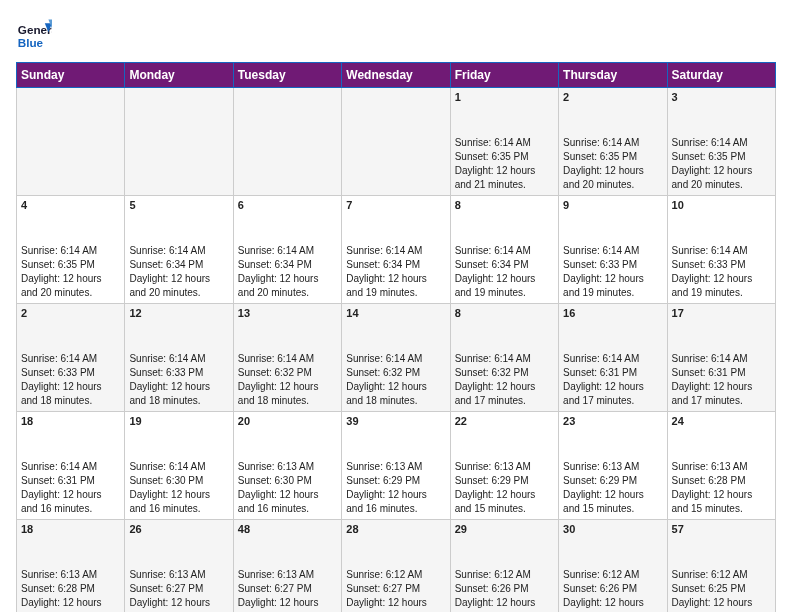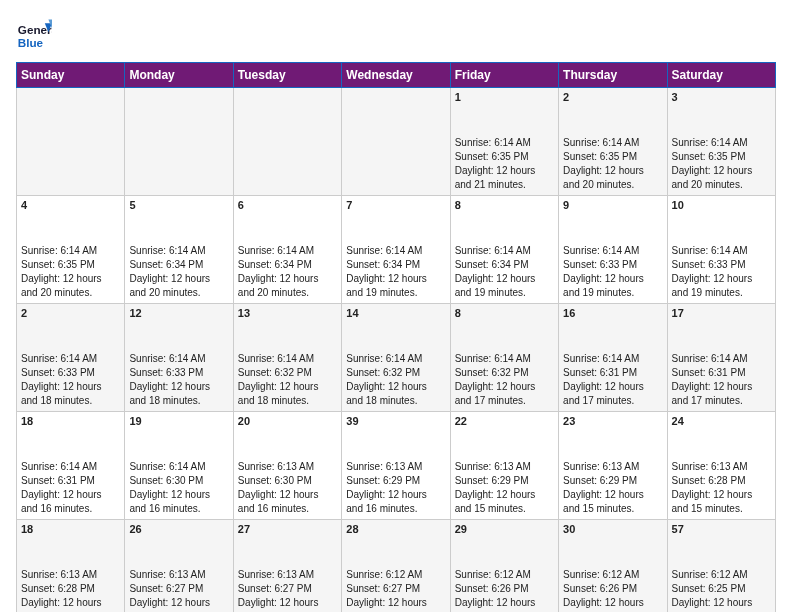--- a/index.html
+++ b/index.html
@@ -307,21 +307,21 @@
 and 15 minutes.</div>
           </td>
           <td>
             <div class="day-num">26</div>
             <div class="day-info" style="white-space: pre-line;">Sunrise: 6:13 AM
 Sunset: 6:27 PM
 Daylight: 12 hours
 and 14 minutes.</div>
           </td>
           <td>
-            <div class="day-num">27</div>
+            <div class="day-num">48</div>
             <div class="day-info" style="white-space: pre-line;">Sunrise: 6:13 AM
 Sunset: 6:27 PM
 Daylight: 12 hours
 and 14 minutes.</div>
           </td>
           <td>
             <div class="day-num">28</div>
             <div class="day-info" style="white-space: pre-line;">Sunrise: 6:12 AM
 Sunset: 6:27 PM
 Daylight: 12 hours

